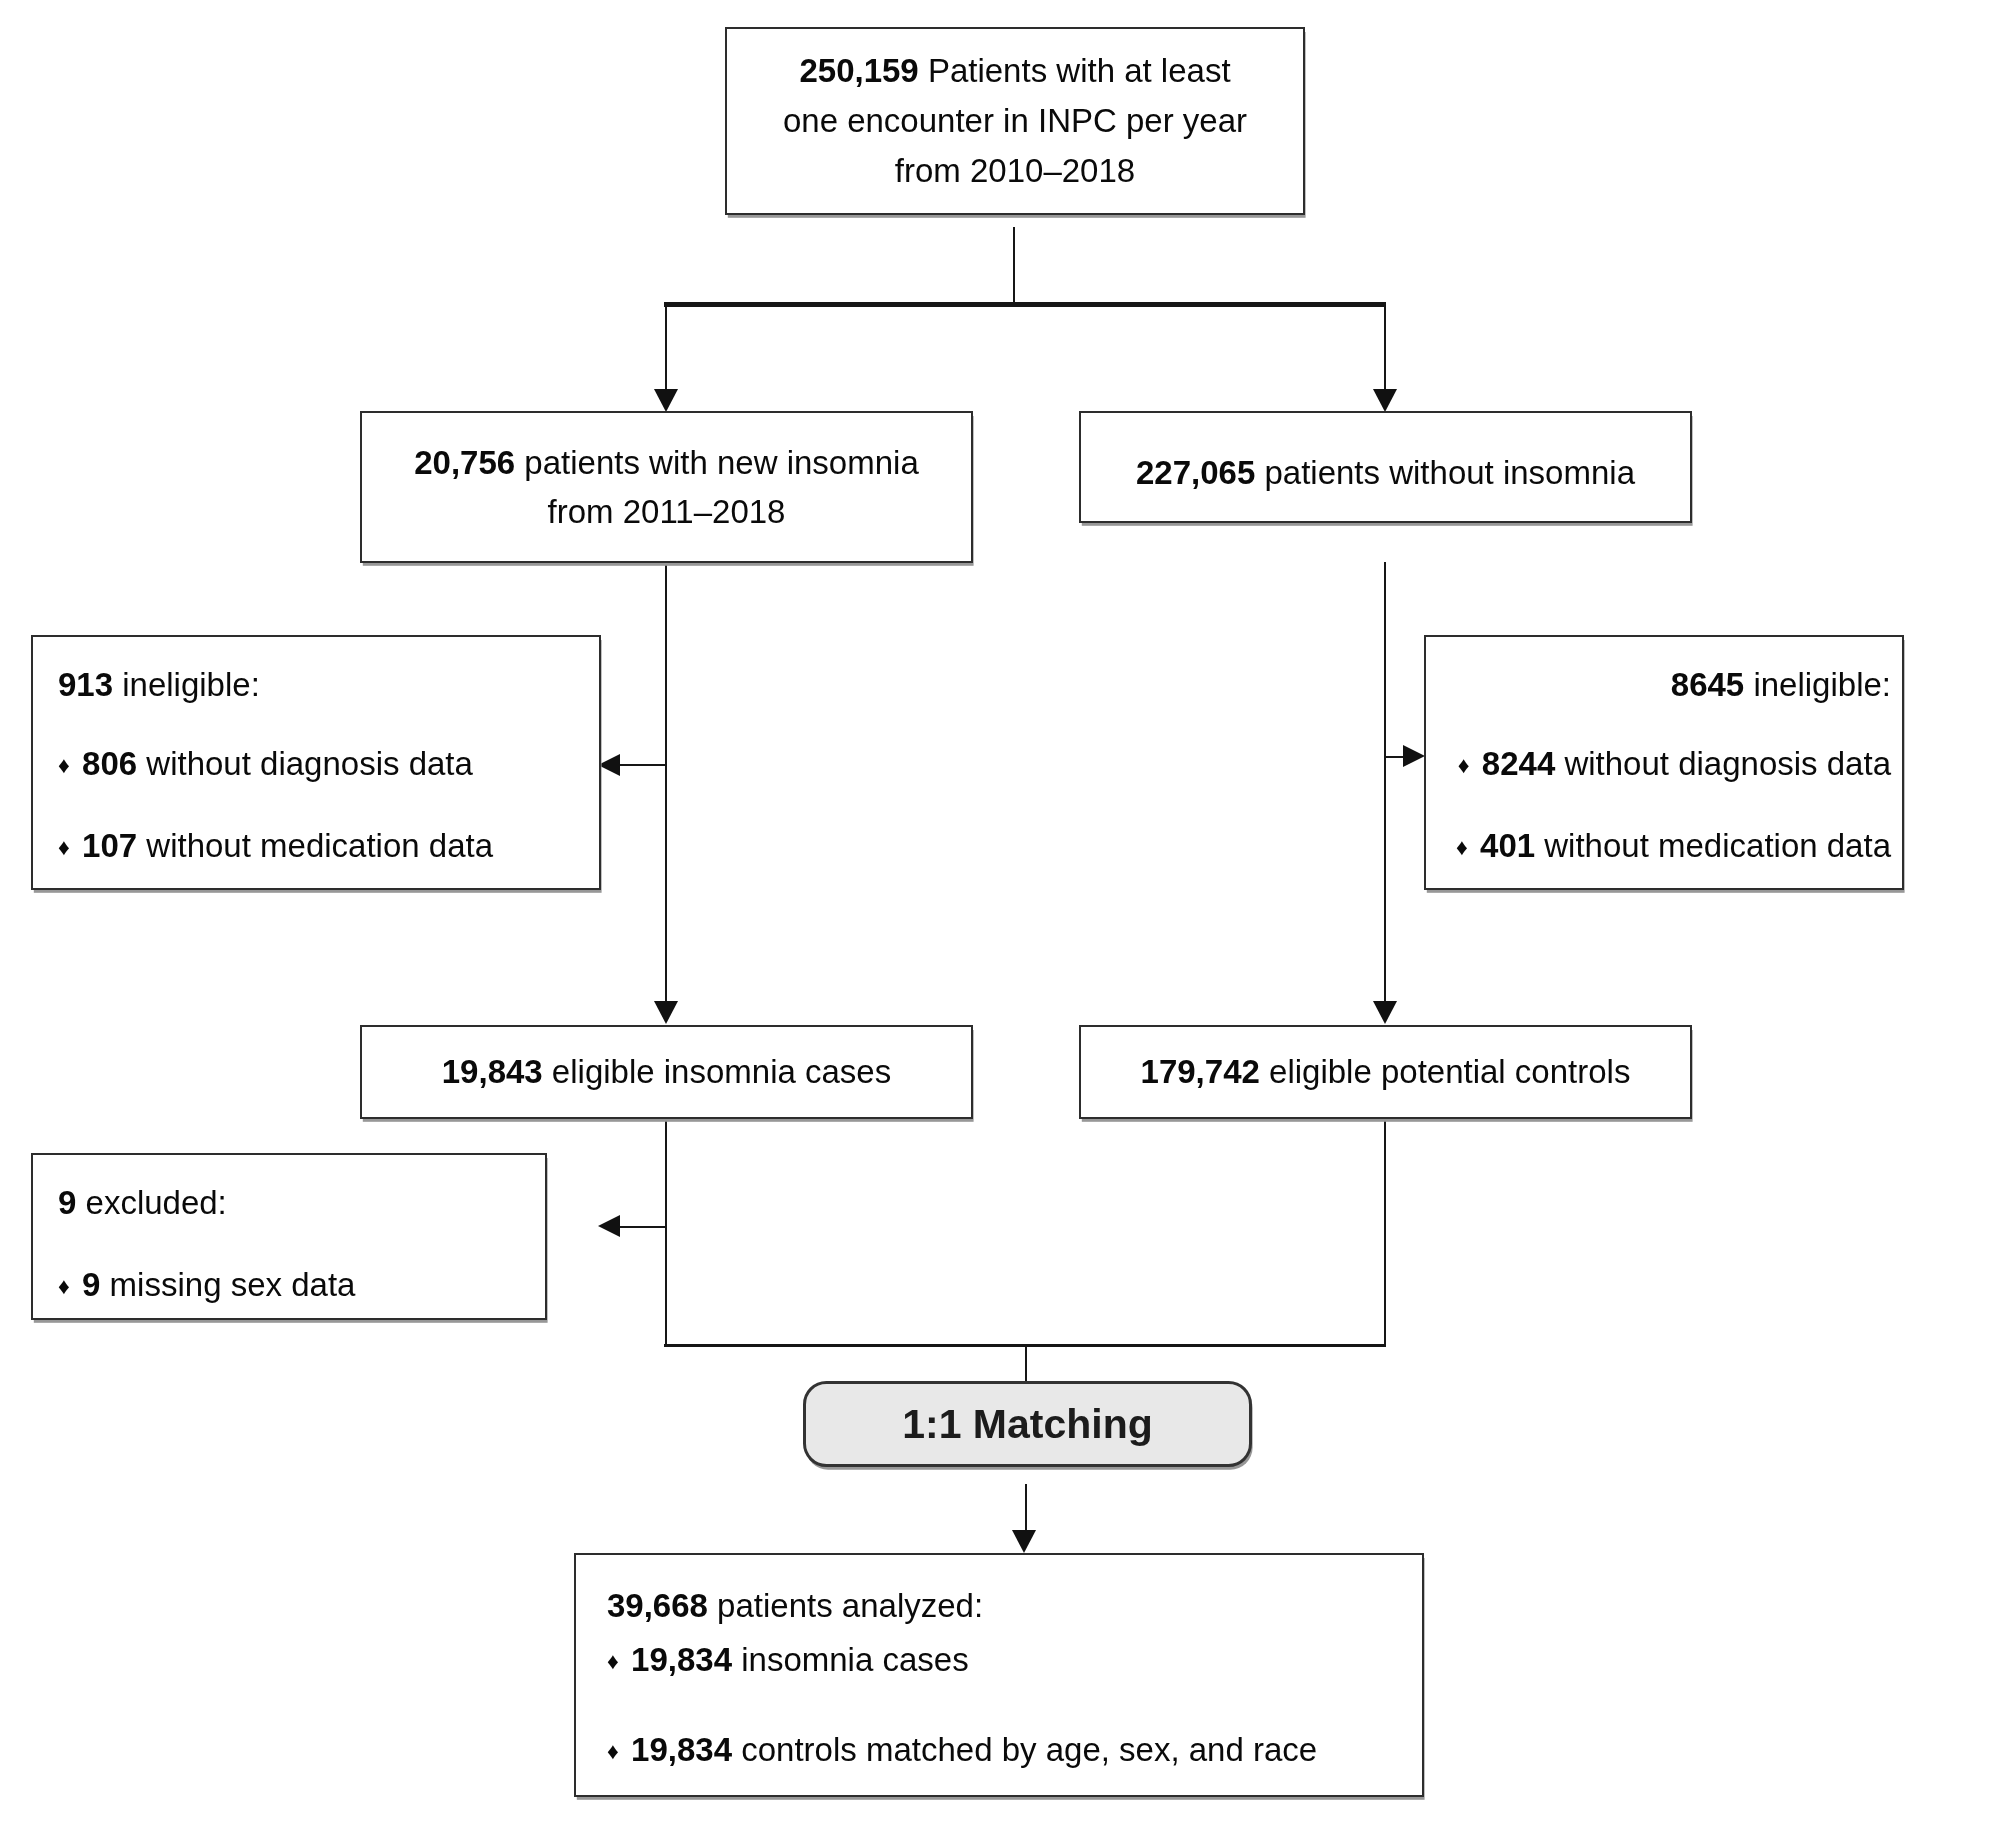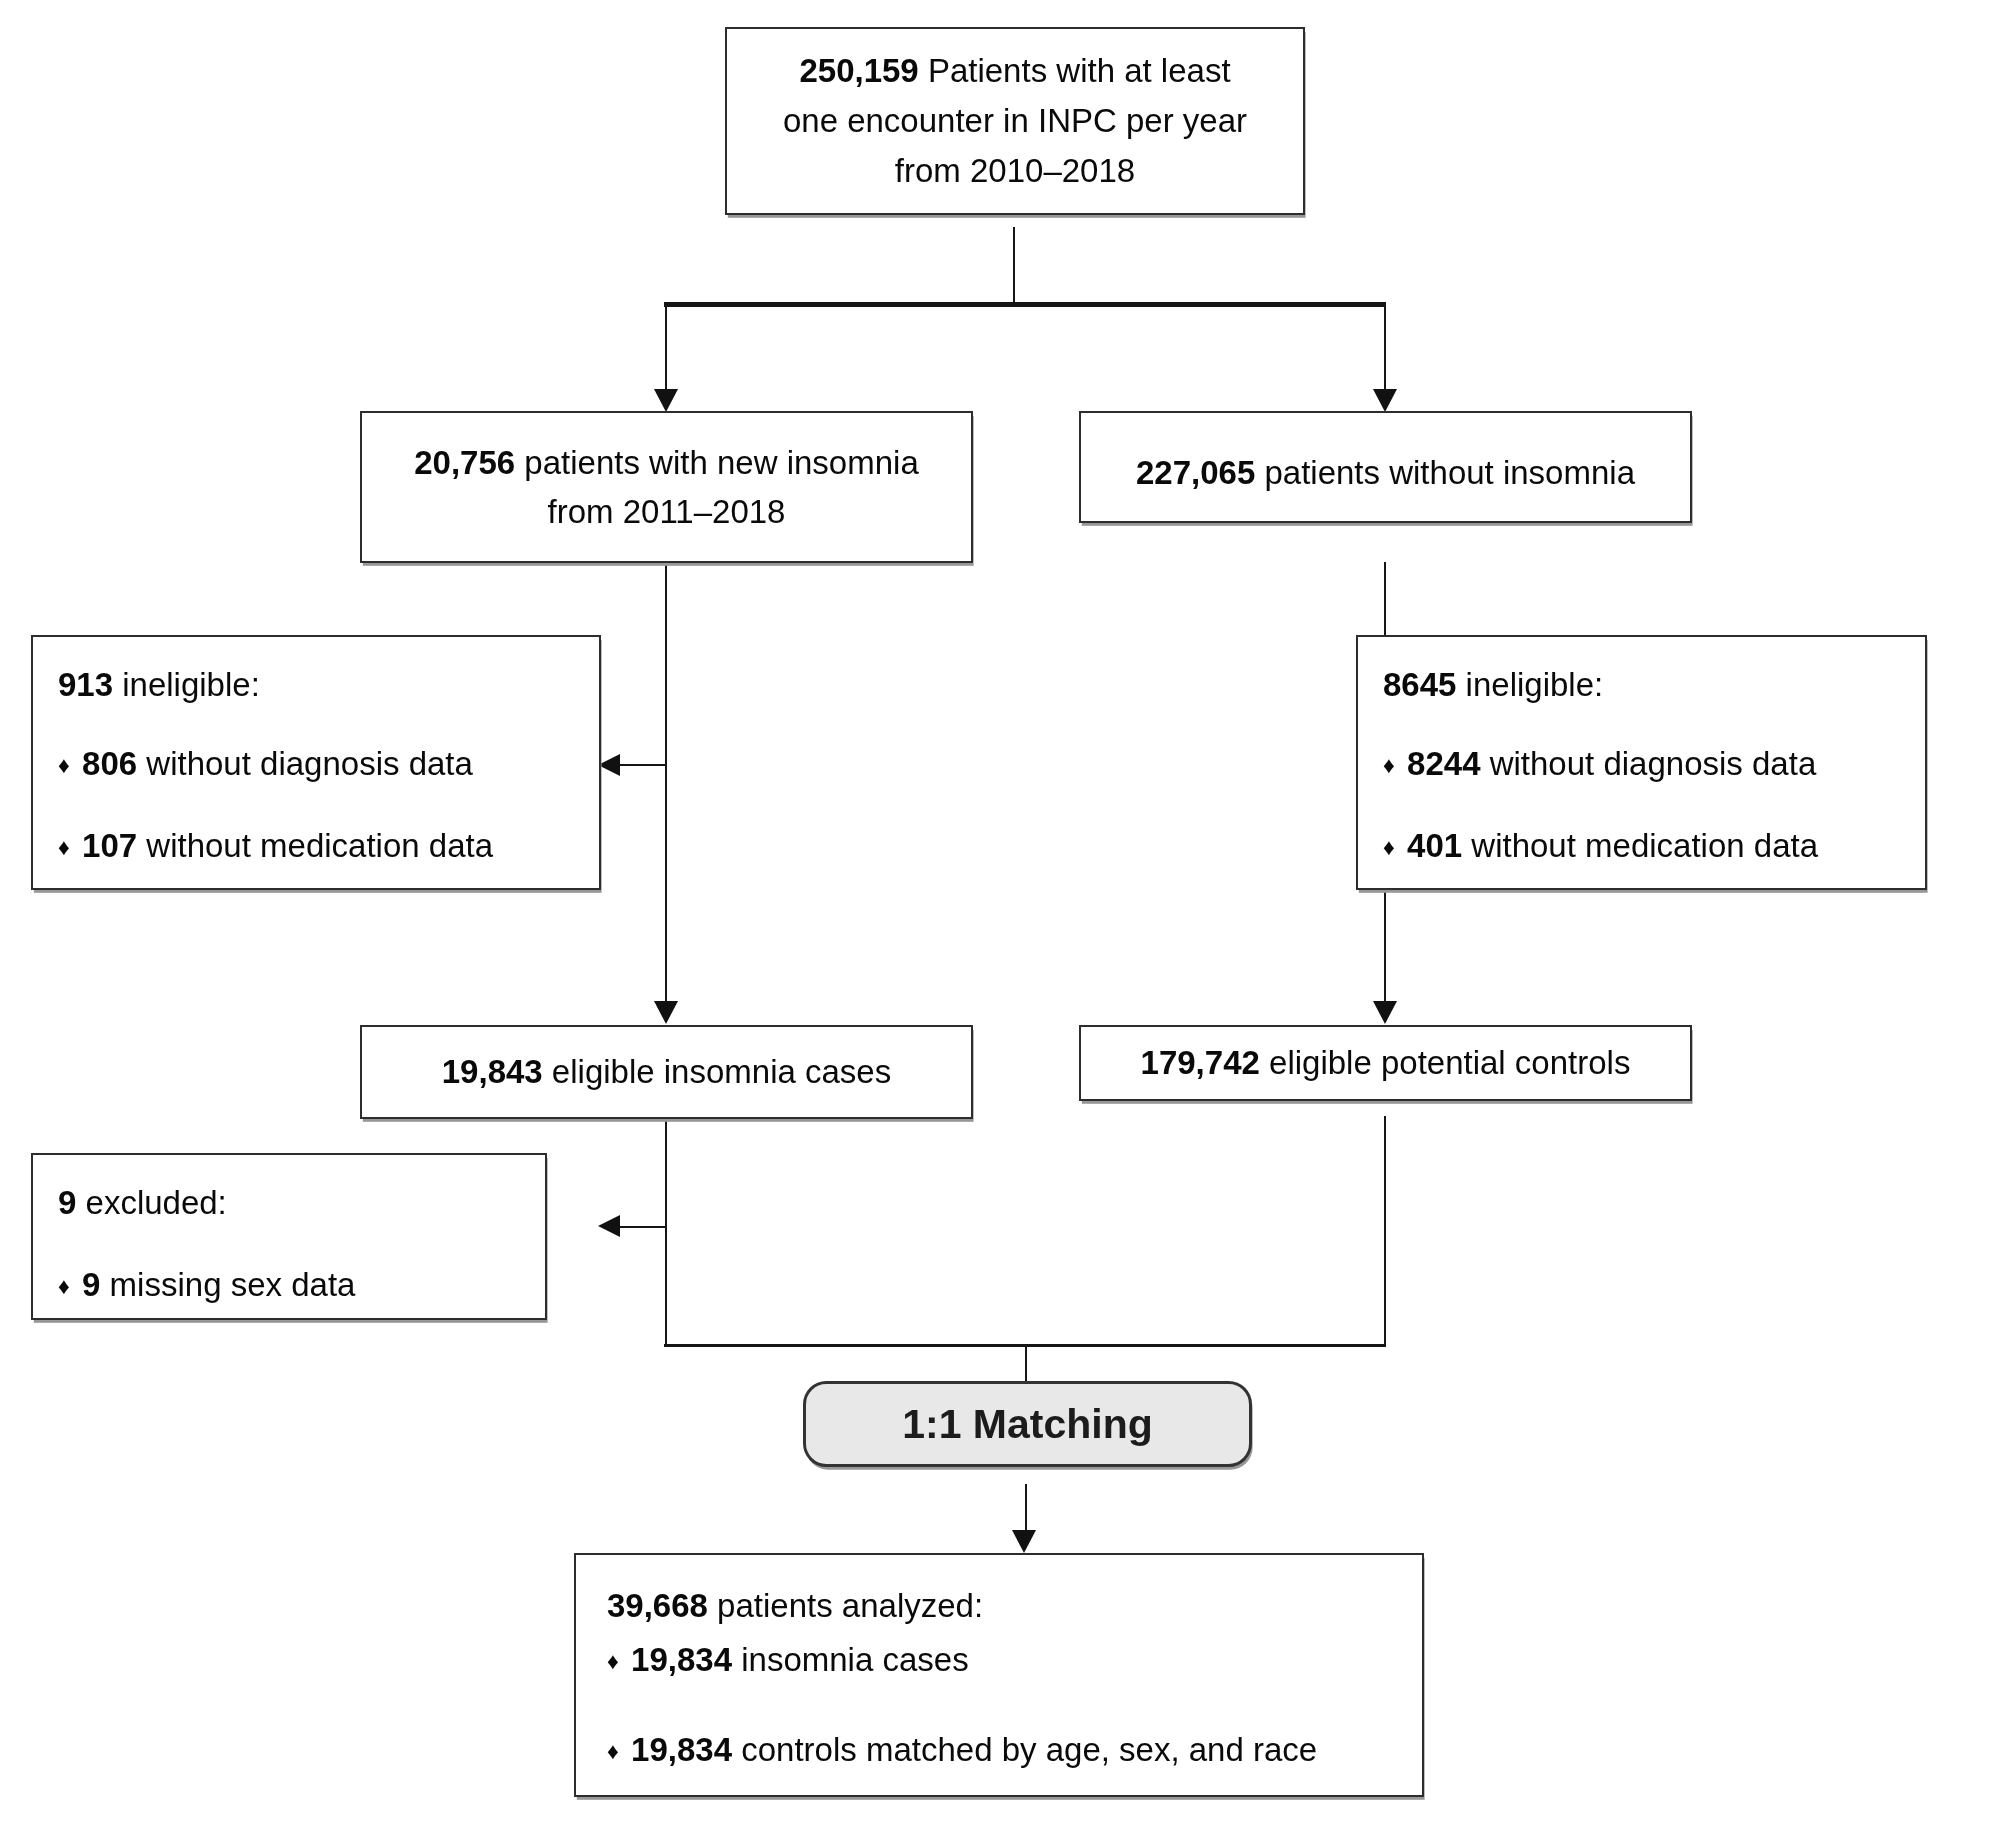--- a/index.html
+++ b/index.html
@@ -37,23 +37,23 @@
     border-right:22px solid #111;}
   .arrow-right{position:absolute;width:0;height:0;
     border-top:11.7px solid transparent;border-bottom:11.7px solid transparent;
     border-left:22px solid #111;}
 
   
   #box-top{left:725px;top:27px;width:580px;height:188px;line-height:50px;}
   #box-insomnia{left:360px;top:411px;width:613px;height:152px;line-height:49px;}
   #box-noinsomnia{left:1079px;top:411px;width:613px;height:112px;padding-top:40px;}
   #box-inelig-left{left:31px;top:635px;width:570px;height:255px;padding-top:28px;}
-  #box-inelig-right{left:1356px;top:635px;width:571px;height:255px;padding-top:28px;}
+  #box-inelig-right{left:1424px;top:635px;width:480px;height:255px;padding-top:28px;text-align:right;}
   #box-elig-left{left:360px;top:1025px;width:613px;height:94px;}
-  #box-elig-right{left:1079px;top:1025px;width:613px;height:76px;}
+  #box-elig-right{left:1079px;top:1025px;width:613px;height:94px;}
   #box-excluded{left:31px;top:1153px;width:516px;height:167px;padding-top:28px;}
   #box-matching{
     left:803px;top:1381px;width:449px;height:86px;
     background:#e8e8e8;border:3.3px solid #333;border-radius:23.4px;
     display:flex;align-items:center;justify-content:center;
     font-size:41px;font-weight:bold;color:#1c1c1c;
   }
   #box-analyzed{left:574px;top:1553px;width:850px;height:244px;padding-top:31px;padding-left:31px;}
 
   .mt70{margin-top:39px;}

